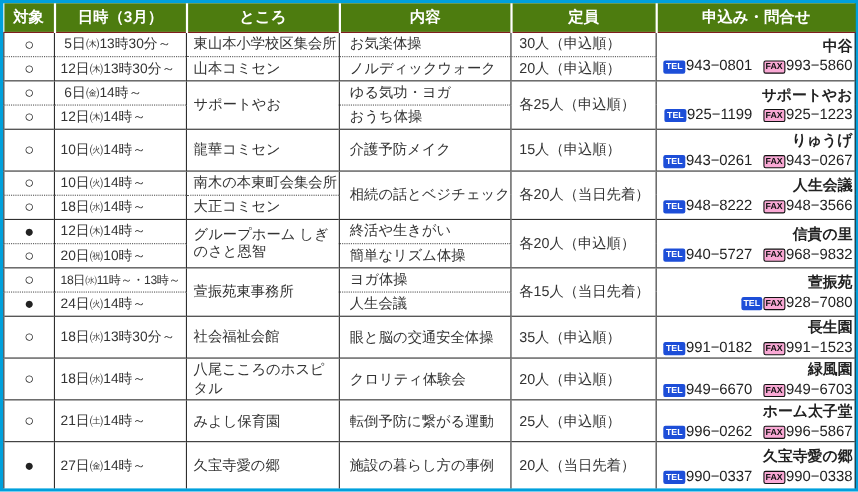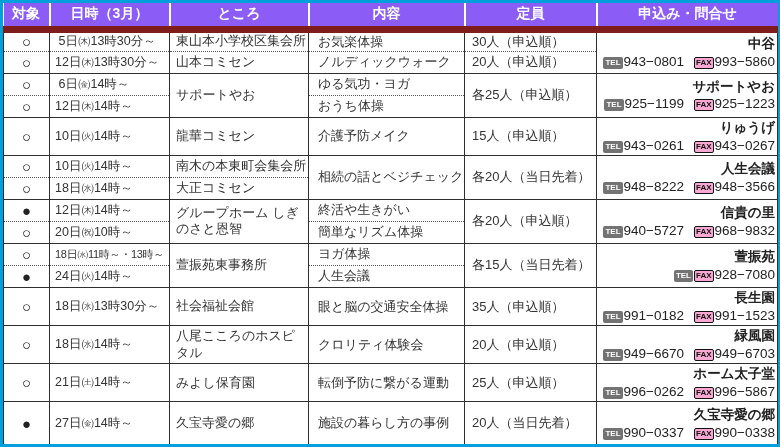--- a/index.html
+++ b/index.html
@@ -2,22 +2,22 @@
 <html><head>
 <meta charset="utf-8">
 <style>
   * { box-sizing: border-box; }
   body { margin: 0; background: #fff; font-family: "Liberation Sans", "DejaVu Sans", sans-serif; }
   .page { width: 780px; height: 447px; background: #fff; }
   .tbl-wrap { width: 780px; height: 447px; border: 3px solid #00a0dc; }
   table { border-collapse: collapse; table-layout: fixed; width: 774px; height: 441px; }
   thead tr { height: 26px; }
   th {
-    background: #8b5cf6; color: #fff; font-weight: bold; font-size: 14px;
-    text-align: center; padding: 0; border-left: 2px solid #fff; border-bottom: 7px solid #7f1d1d;
+    background: #4d7c0f; color: #fff; font-weight: bold; font-size: 14px;
+    text-align: center; padding: 0; border-left: 2px solid #fff; border-bottom: 1px solid #7f1d1d;
   }
   th:first-child { border-left: none; }
   td { border-left: 1px solid #2f2f2f; border-right: 1px solid #2f2f2f; color: #333; padding: 0; vertical-align: middle; }
   tr.group-start td { border-top: 1px solid #2f2f2f; }
   tr.sub td { border-top: 1px dotted #555; }
   tr.r-sub { height: 22px; }
   tr.r-tall { height: 34px; }
   tr.r-last { height: 42px; }
   td.mark { text-align: center; font-size: 15px; color: #222; }
   td.date { font-size: 12.5px; padding-left: 5px; white-space: pre; }
@@ -25,21 +25,21 @@
   td.place { font-size: 13px; padding-left: 6px; line-height: 1.25; }
   td.content { font-size: 13px; padding-left: 9px; }
   td.cap { font-size: 13px; padding-left: 7px; margin-left: 18px; }
   td.contact { text-align: right; padding: 1px 2px; }
   .cname { font-weight: bold; font-size: 13.5px; line-height: 1.4; color: #222; }
   .phone { font-size: 13.5px; line-height: 1.2; white-space: nowrap; color: #222; }
   .badge {
     display: inline-block; font-size: 8px; font-weight: bold; line-height: 1;
     padding: 2px 2px; border-radius: 2px; vertical-align: 1px; margin-right: 1px;
   }
-  .badge.tel { background: #737373; color: #fff; }
+  .badge.tel { background: #1d4ed8; color: #fff; }
   .badge.fax { background: #f9a8d4; color: #111; border: 1px solid #111; padding: 1px 1px; }
   .spacer { display: inline-block; width: 10px; }
 </style>
 </head>
 <body>
 
 <div class="page">
 <div class="tbl-wrap">
 <table>
   <colgroup>

